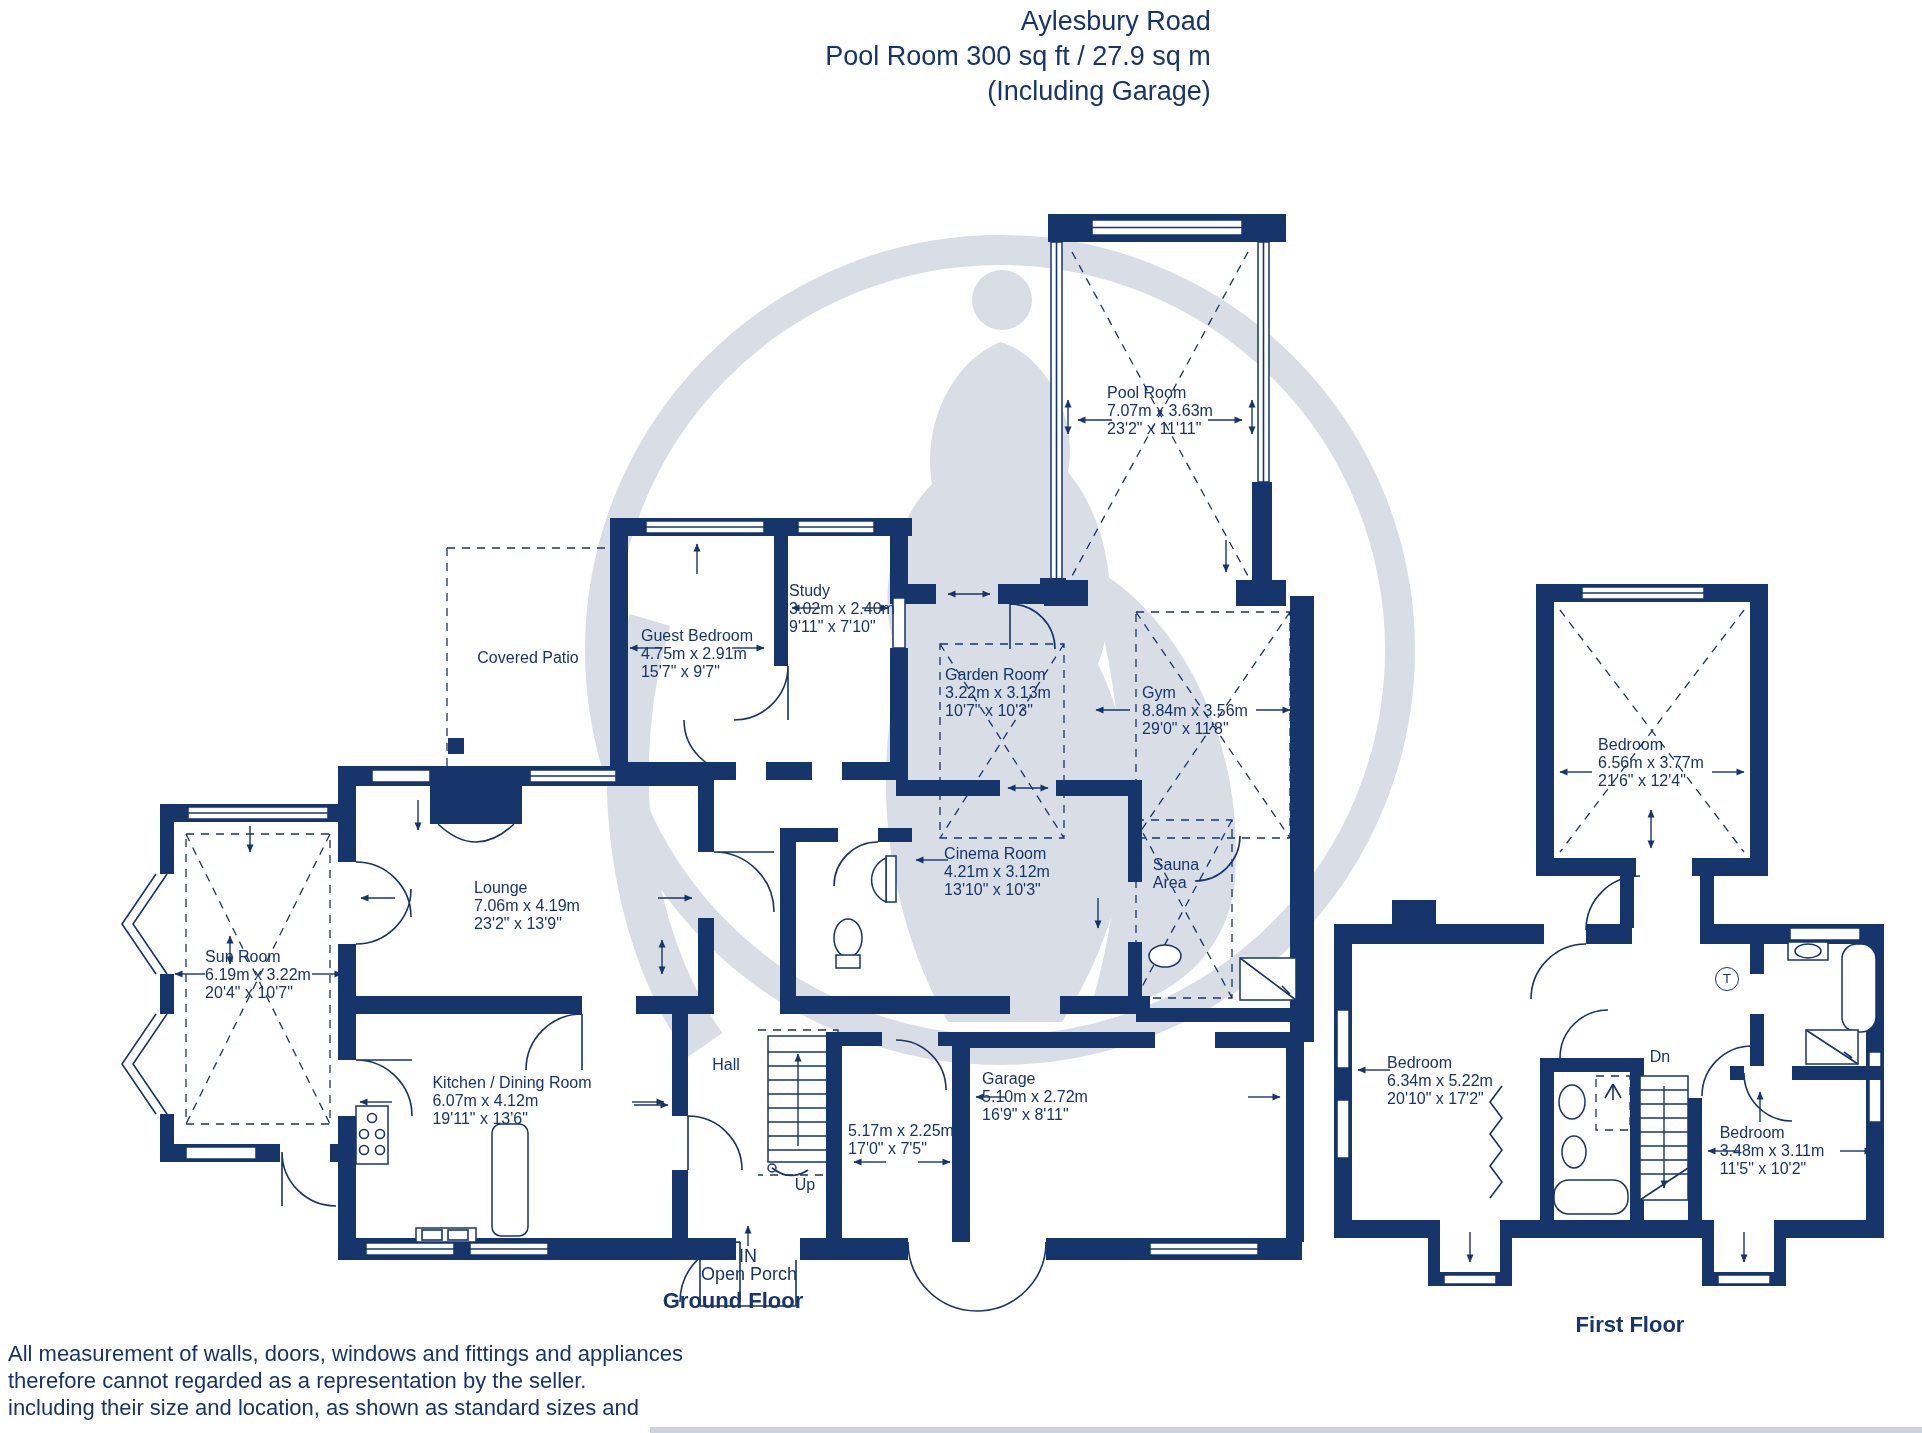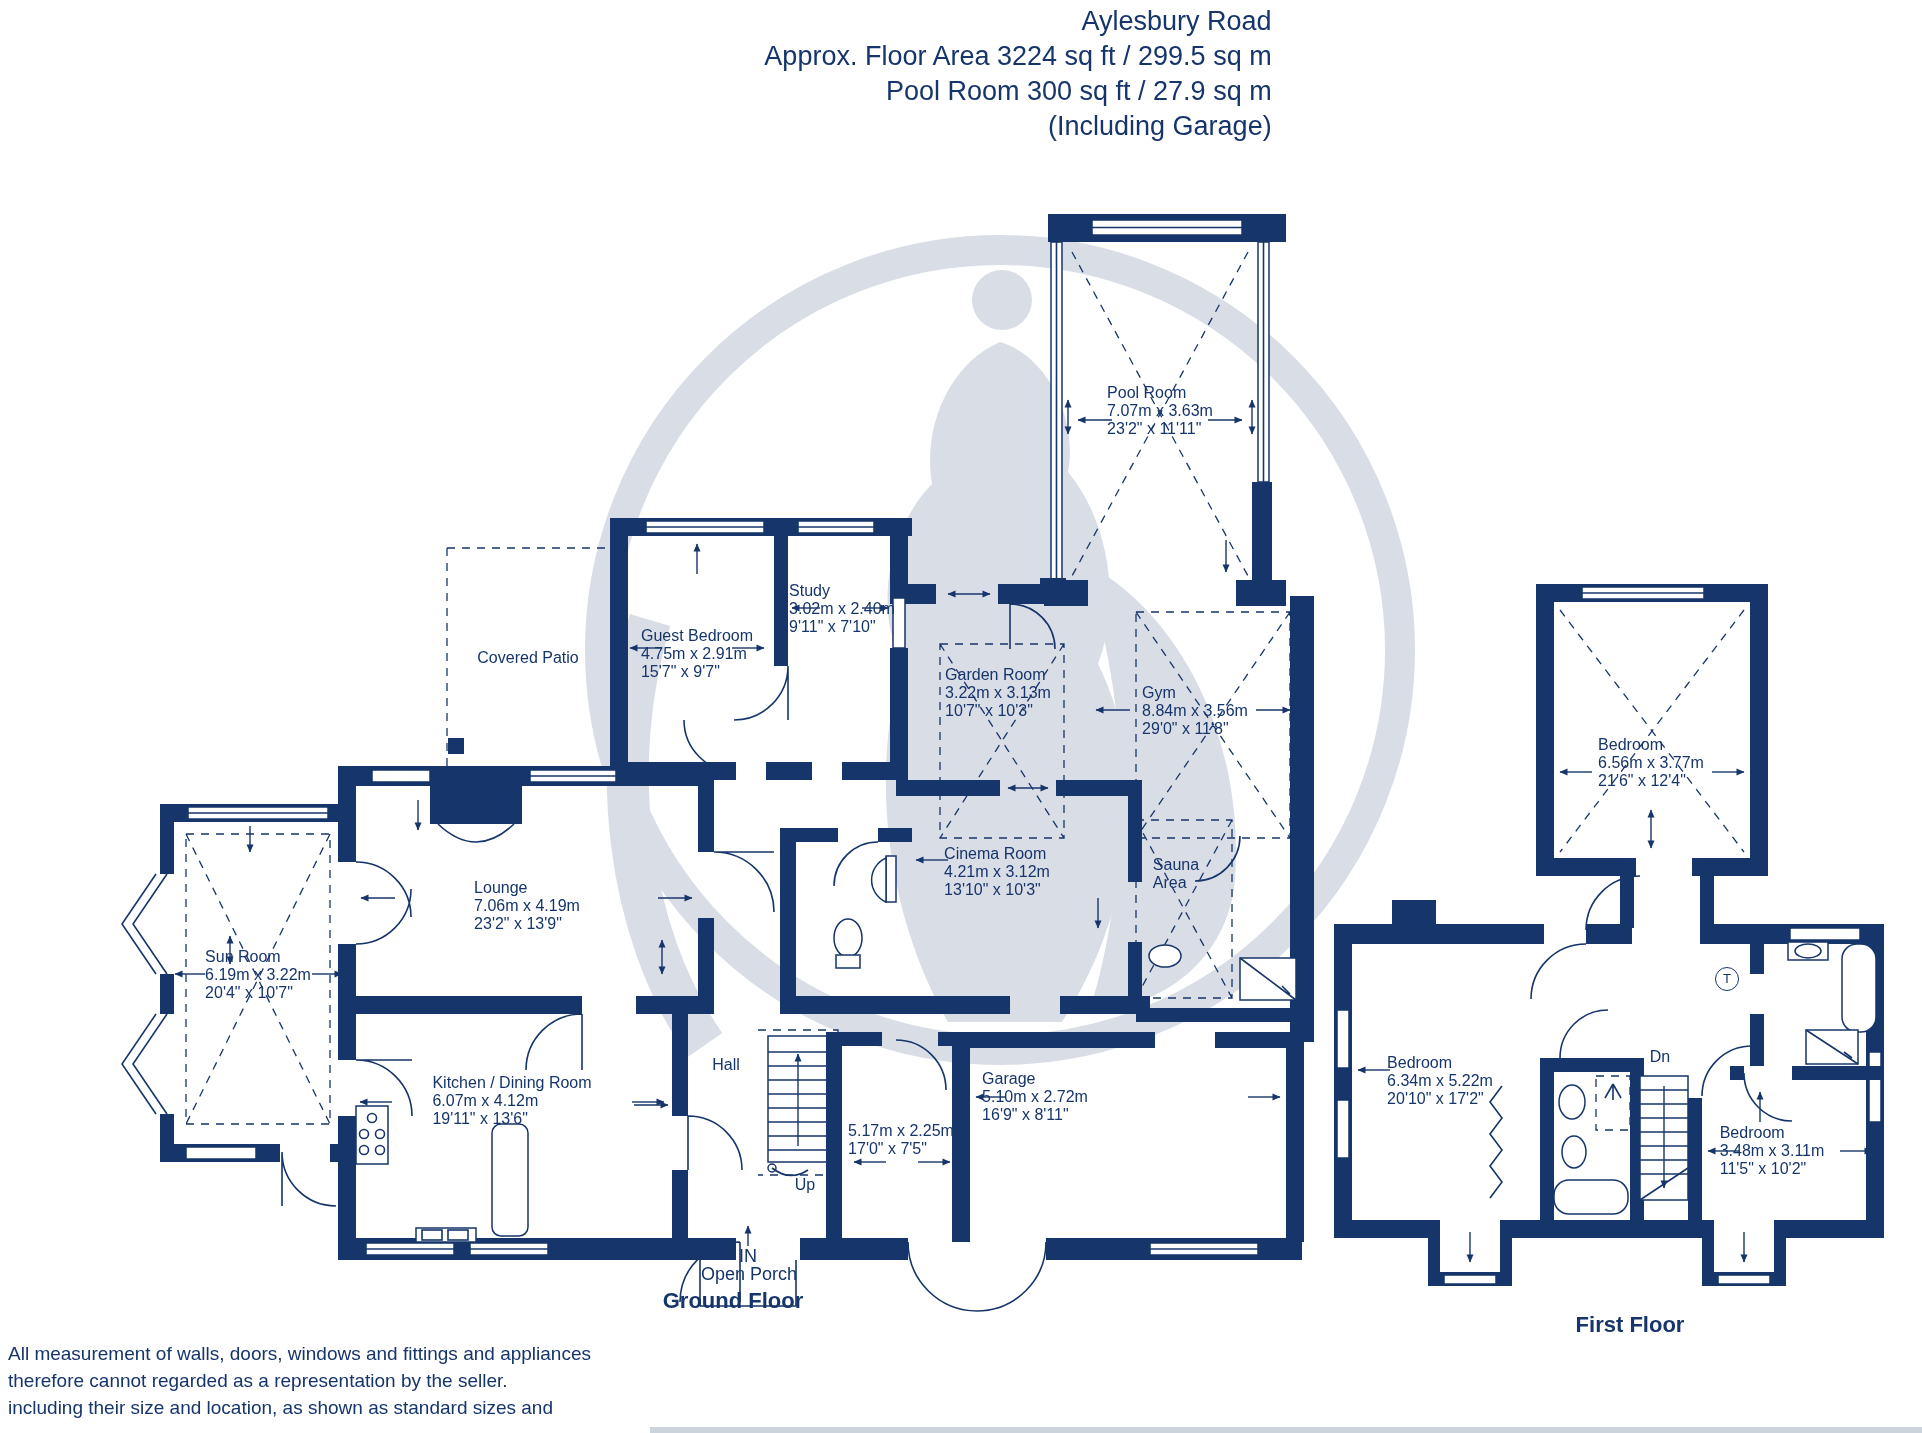--- a/index.html
+++ b/index.html
@@ -7,21 +7,21 @@
           font-family:"Liberation Sans", sans-serif;color:#16356b}
   .plan{position:absolute;left:0;top:0}
   .title-block{position:absolute;left:1018px;top:4px;transform:translateX(-50%);
                text-align:right;font-size:27px;line-height:35px;color:#16356b;white-space:nowrap}
   .lbl{position:absolute;transform:translateX(-50%);color:#16356b;
        font-size:16px;line-height:18px;white-space:nowrap}
   .lbl span{display:block}
   .small{font-size:18px;line-height:16px}
   .section{position:absolute;transform:translateX(-50%);font-weight:bold;font-size:22px;
            color:#16356b;white-space:nowrap}
-  .footer{position:absolute;left:8px;top:1340px;font-size:19px;line-height:27px;color:#16356b}
+  .footer{position:absolute;left:8px;top:1340px;font-size:22px;line-height:27px;color:#16356b}
   .t-badge{position:absolute;left:1727px;top:979px;transform:translate(-50%,-50%);
            width:22px;height:22px;border:1.5px solid #16356b;border-radius:50%;
            font-size:13px;line-height:22px;text-align:center;color:#16356b;background:#fff}
   .hscroll{position:absolute;left:650px;top:1427px;width:1272px;height:6px;background:#cdd3dd}
   
   .wall{fill:#16356b}
   .thin{stroke:#16356b;stroke-width:1.6;fill:none}
   .dash{stroke:#16356b;stroke-width:1.3;fill:none;stroke-dasharray:8 7}
   .dim{stroke:#16356b;stroke-width:1.4;fill:none}
   .win{fill:#fff;stroke:#16356b;stroke-width:1.5}
@@ -368,21 +368,20 @@
         </g>
         <line class="dim" x1="1740" y1="1151" x2="1708" y2="1151" marker-end="url(#ah)"></line>
         <line class="dim" x1="1840" y1="1151" x2="1872" y2="1151" marker-end="url(#ah)"></line>
         <line class="dim" x1="1760" y1="1122" x2="1760" y2="1092" marker-end="url(#ah)"></line>
       </g>
     </g>
   </svg>
 
   <div class="title-block">
     <div>Aylesbury Road</div>
-    <div>Approx. Floor Area 3224 sq ft / 299.5 sq m</div>
     <div>Pool Room 300 sq ft / 27.9 sq m</div>
     <div>(Including Garage)</div>
   </div>
 
   <div class="lbl" style="left:1160px;top:384px">
     <span>Pool Room</span>
     <span>7.07m x 3.63m</span>
     <span>23'2" x 11'11"</span>
   </div>
   <div class="lbl" style="left:842px;top:582px">

